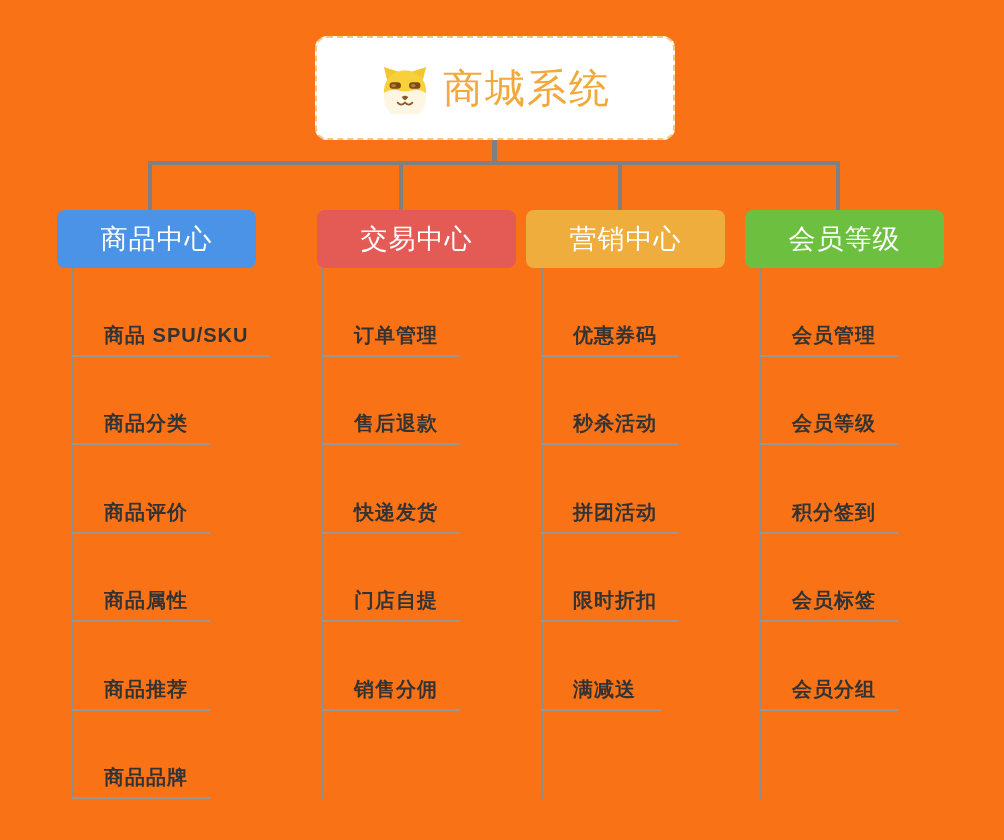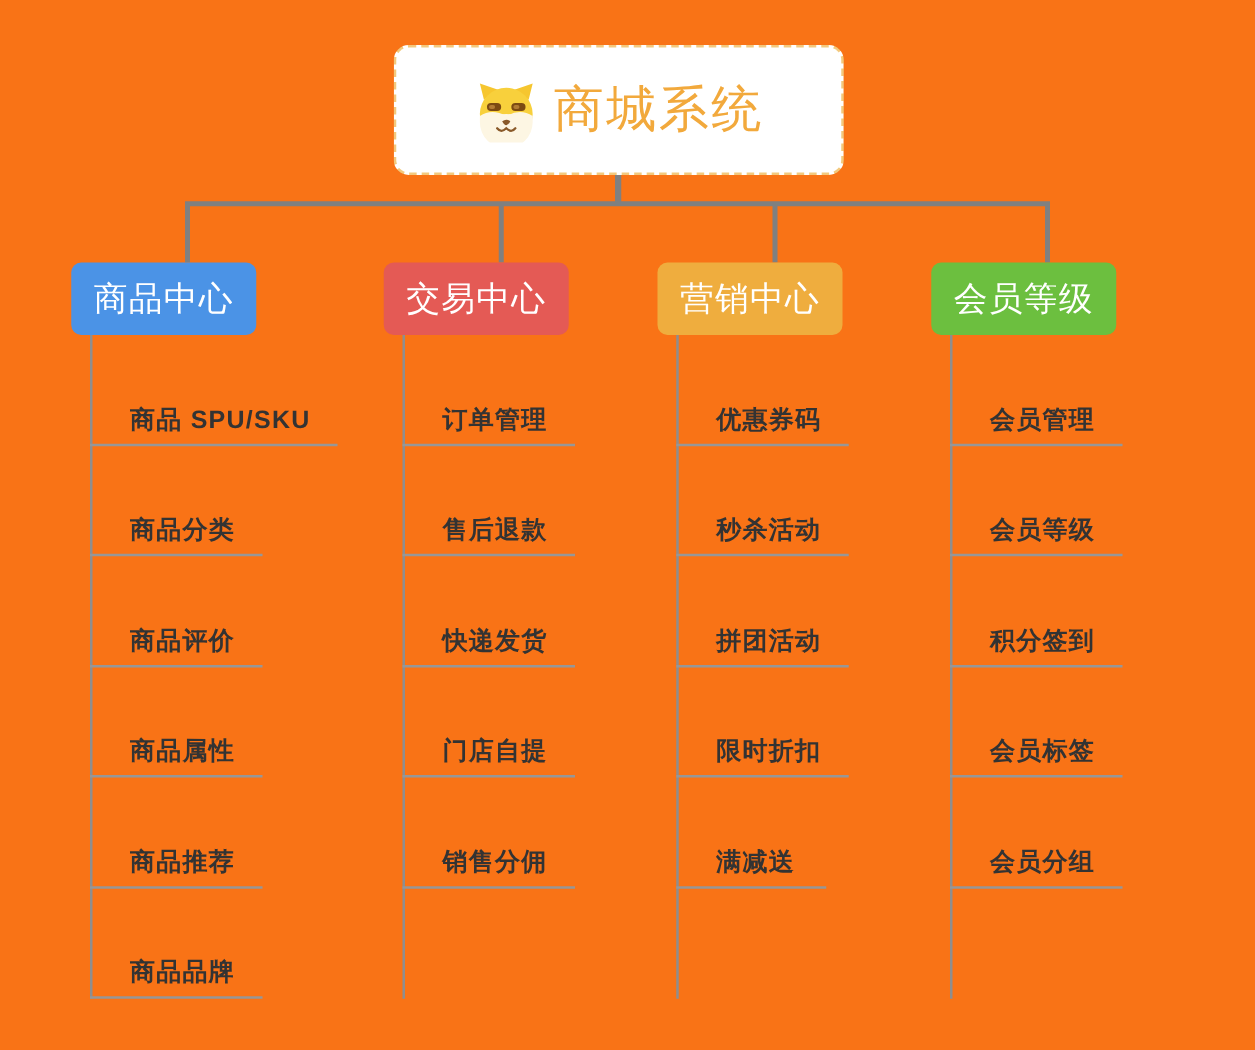--- a/index.html
+++ b/index.html
@@ -29,26 +29,26 @@
   .root-stub  { left:492px; top:140px; width:5px;  height:23px; }
   .bus        { left:148px; top:161px; width:692px; height:4px; }
   .drop       { top:163px; width:4px; height:47px; }
   .drop-0 { left:148px; }
   .drop-1 { left:399px; }
   .drop-2 { left:618px; }
   .drop-3 { left:836px; }
 
   
   .branch-node {
-    position:absolute; top:210px; width:148px; height:58px;
+    position:absolute; top:210px; width:199px; height:58px;
     border-radius:8px; display:flex; align-items:center; justify-content:center;
     color:#ffffff; font-size:27px; letter-spacing:1px; cursor:pointer;
   }
   .branch-0 { left:57px;  }
-  .branch-1 { left:307px; }
+  .branch-1 { left:317px; }
   .branch-2 { left:526px; }
   .branch-3 { left:745px; }
 
   
   .spine {
     position:absolute; top:268px; width:2px; height:531px; background:#8e8e8e;
   }
   .spine-0 { left:72px;  }
   .spine-1 { left:322px; }
   .spine-2 { left:541px; }

